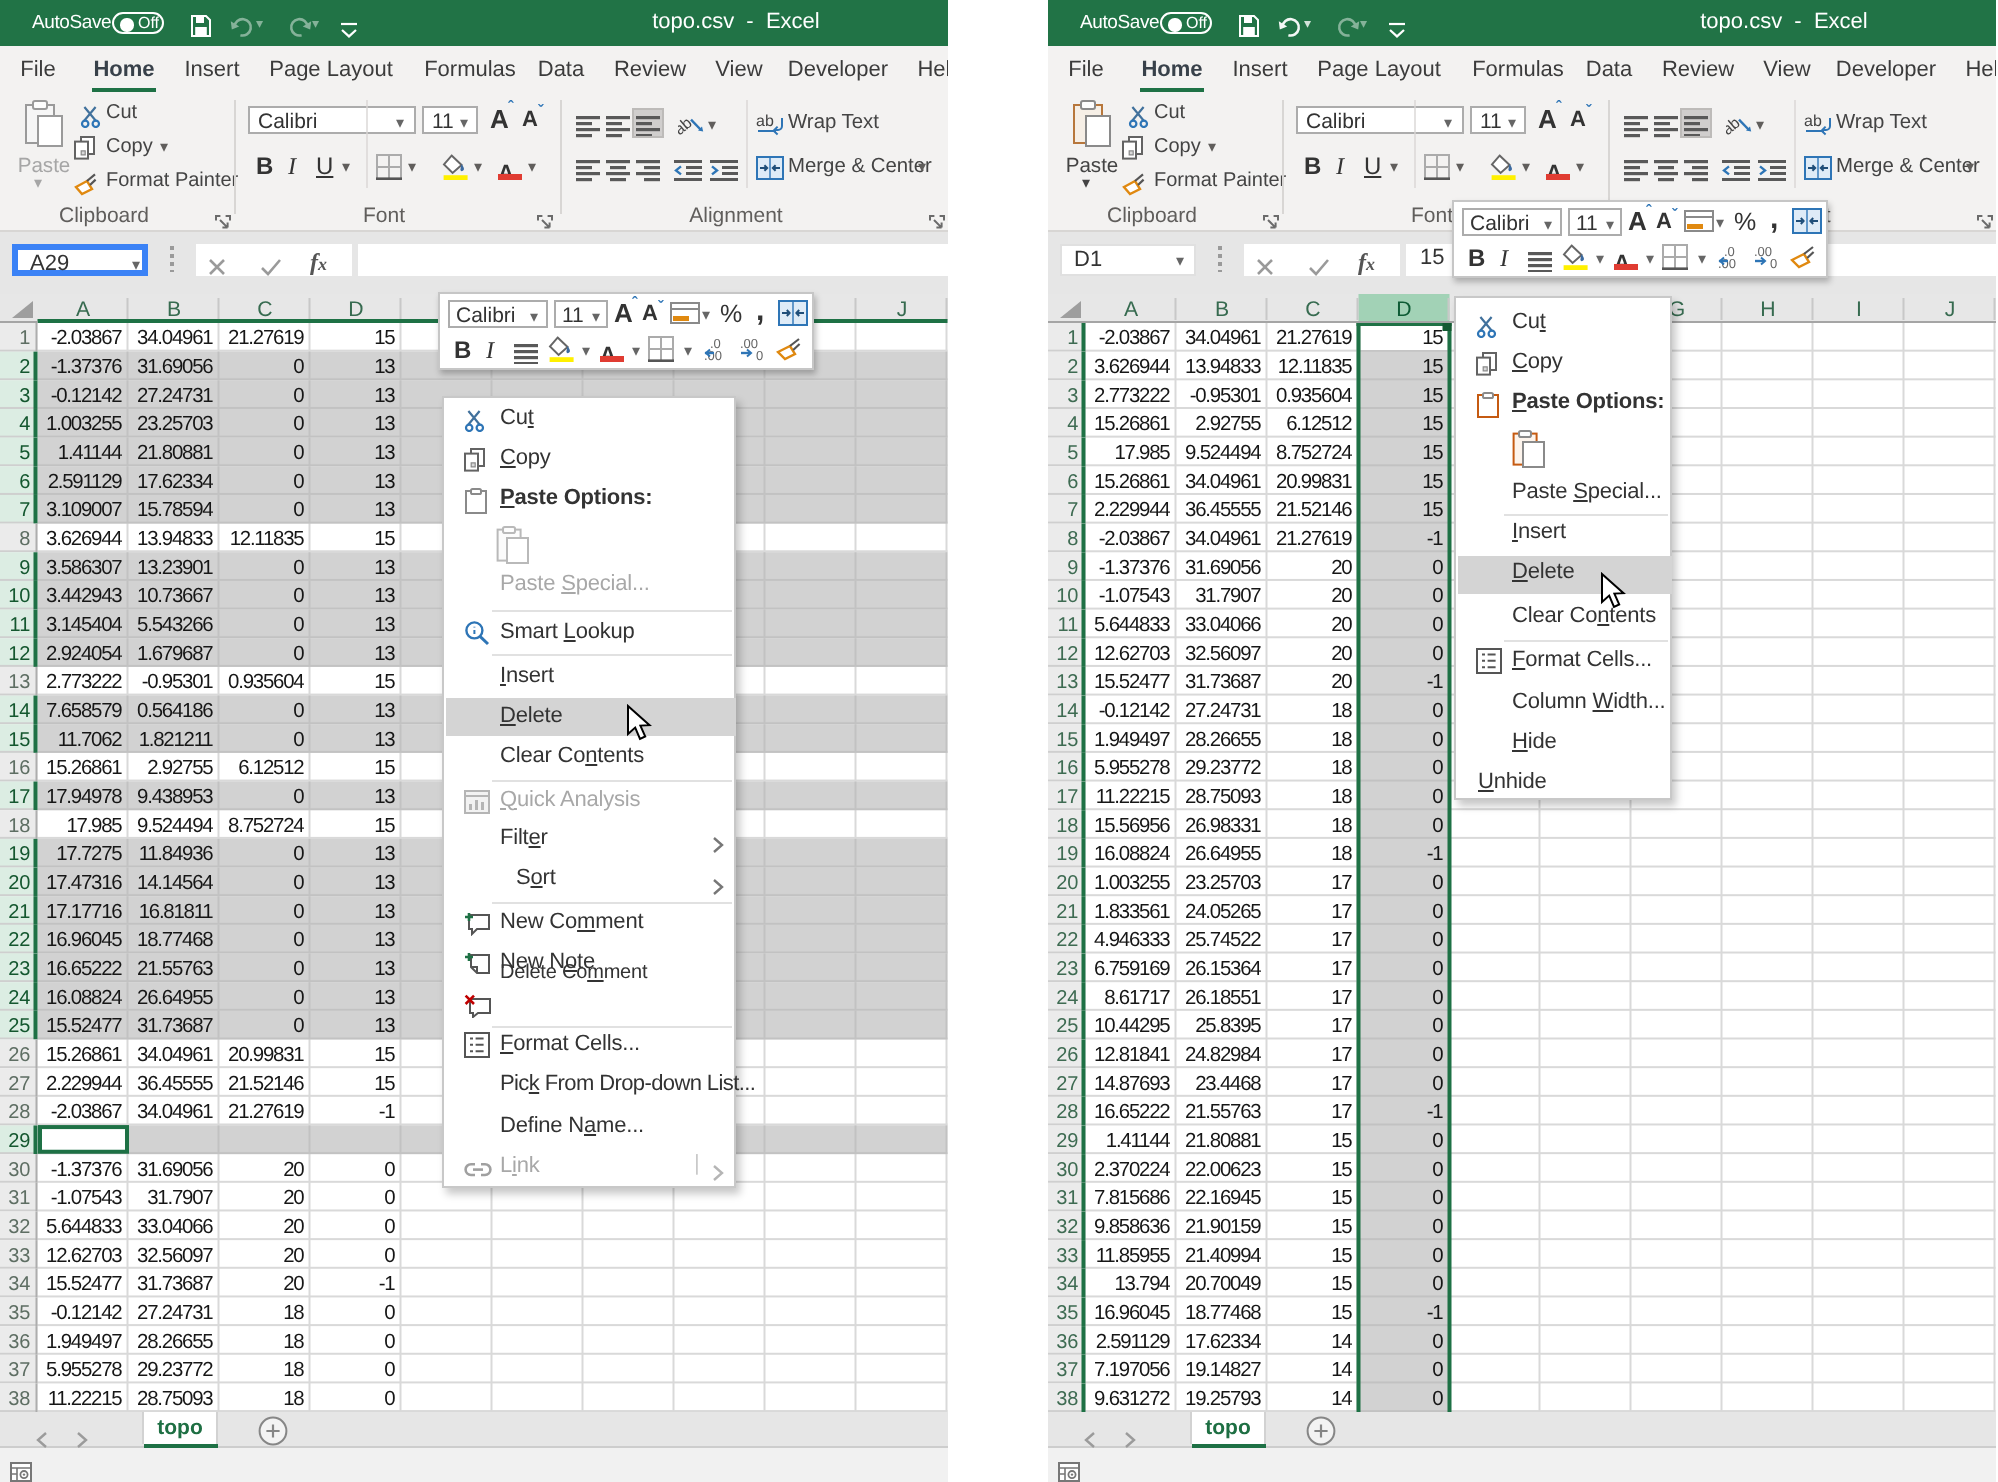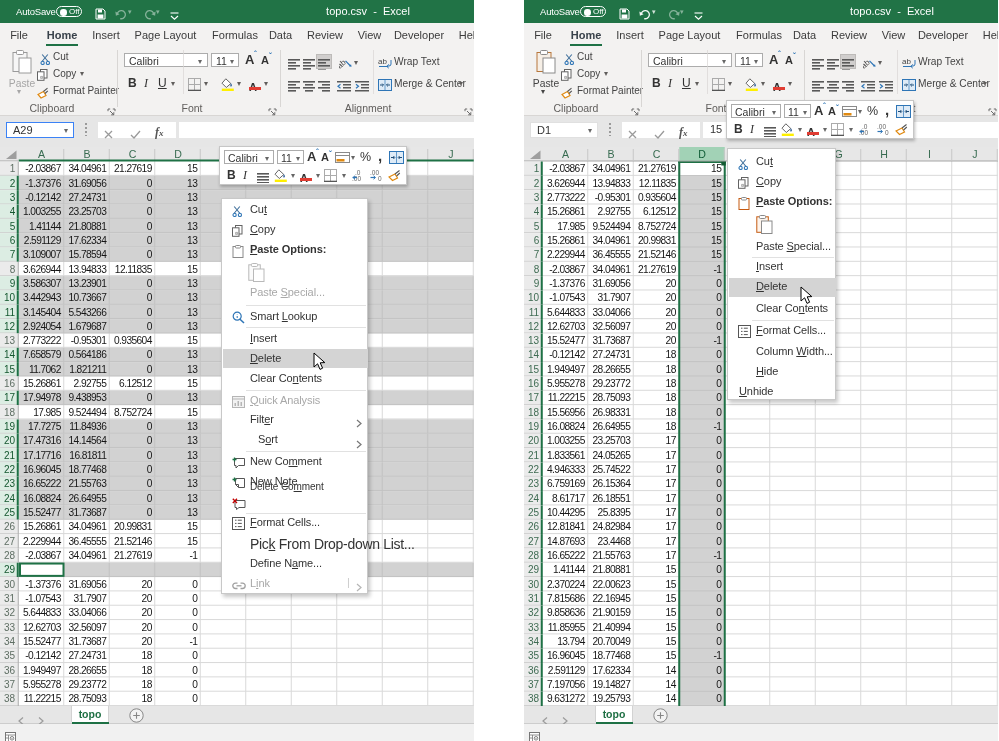--- a/index.html
+++ b/index.html
@@ -185,21 +185,21 @@
         <path d="M4.2 4.6 5.6 6 4.2 7.4 M9.8 4.6 8.4 6 9.8 7.4" fill="none" stroke="#1F4E79"></path>
       </svg></div>
     <div class="a" style="left:394px;top:77.5px;font-size:10.2px;color:#444">Merge &amp; Center</div>
     <div class="a" style="left:459px;top:79px;font-size:8px;color:#605E5C">▾</div>
     <div class="a" style="left:336px;top:101.5px;width:64px;font-size:10.5px;color:#605E5C;text-align:center">Alignment</div>
     <div class="a" style="left:464px;top:103px"><svg width="9" height="9" viewBox="0 0 9 9">
         <path d="M1 3.2 V1 h2.2 M5.8 1 H8 v2.2" stroke="#6b6b6b" fill="none"></path>
         <path d="M3 3 L6.8 6.8 M6.8 6.8 v-2.6 M6.8 6.8 h-2.6" stroke="#6b6b6b" fill="none"></path>
       </svg></div>
     <div class="a" style="left:0;top:116px;width:474px;height:31px;background:#E6E6E6"></div>
-    <div class="a" style="left:6px;top:121.5px;width:68px;height:16px;background:#fff;border:1px solid #3b82f6;font-size:11px;color:#333">
+    <div class="a" style="left:6px;top:121.5px;width:68px;height:16px;background:#fff;border:3px solid #3b82f6;font-size:11px;color:#333">
       <span class="a" style="left:6px;top:1.5px">A29</span>
       <span class="a" style="left:57px;top:3px;font-size:8px;color:#666">▾</span>
     </div>
     <div class="a" style="left:85px;top:123px;width:2px;height:13px;background:repeating-linear-gradient(#9a9a9a 0 2px,#E6E6E6 2px 4px)"></div>
     <div class="a" style="left:98px;top:121.5px;width:78px;height:16px;background:#fff"></div>
     <div class="a" style="left:104px;top:125px"><svg width="9" height="9" viewBox="0 0 9 9">
         <path d="M1 1 L8 8 M8 1 L1 8" stroke="#9a9a9a" stroke-width="1.3"></path>
       </svg></div>
     <div class="a" style="left:130px;top:125px"><svg width="11" height="9" viewBox="0 0 11 9">
         <path d="M1 5 L4 8 L10 1" stroke="#9a9a9a" stroke-width="1.3" fill="none"></path>
@@ -766,21 +766,21 @@
           <path d="M3 2.5 h10 v7 h-6 l-2.5 2 v-2 h-1.5 z" fill="#fff" stroke="#555"></path>
           <path d="M0.8 0.8 L5 5 M5 0.8 L0.8 5" stroke="#C00000" stroke-width="1.3"></path>
         </svg></div>
       <div class="a" style="left:28px;top:282px;font-size:10px;letter-spacing:-0.1px;color:#333">Delete Co<u>m</u>ment</div>
       <div class="a" style="left:24px;top:313.8px;width:120px;height:1px;background:#E1E1E1"></div>
       <div class="a" style="left:10px;top:317.3px"><svg width="13" height="13" viewBox="0 0 13 13">
           <rect x="0.5" y="0.5" width="12" height="12" fill="#fff" stroke="#555"></rect>
           <path d="M3 3.2 h1.5 M5.8 3.2 h4 M3 6.4 h1.5 M5.8 6.4 h4 M3 9.6 h1.5 M5.8 9.6 h4" stroke="#555"></path>
         </svg></div>
       <div class="a" style="left:28px;top:316.8px;font-size:11px;letter-spacing:-0.1px;color:#333"><u>F</u>ormat Cells...</div>
-      <div class="a" style="left:28px;top:336.7px;font-size:11px;letter-spacing:-0.1px;color:#333"><span style="font-size:14px;letter-spacing:-0.3px">Pic<u>k</u> From Drop-down List...</span></div>
+      <div class="a" style="left:28px;top:336.7px;font-size:11px;letter-spacing:-0.1px;color:#333"><span style="font-size:11px;letter-spacing:-0.3px">Pic<u>k</u> From Drop-down List...</span></div>
       <div class="a" style="left:28px;top:357.5px;font-size:11px;letter-spacing:-0.1px;color:#333">Define N<u>a</u>me...</div>
       <div class="a" style="left:10px;top:378.2px"><svg width="14" height="10" viewBox="0 0 14 10">
           <path d="M5.5 7.5 H3.5 a2.7 2.7 0 1 1 0-5.4 h2" fill="none" stroke="#a0a0a0" stroke-width="1.3"></path>
           <path d="M8.5 2.1 h2 a2.7 2.7 0 1 1 0 5.4 h-2" fill="none" stroke="#a0a0a0" stroke-width="1.3"></path>
           <path d="M4.5 4.8 h5" stroke="#a0a0a0" stroke-width="1.3"></path>
         </svg></div>
       <div class="a" style="left:28px;top:377.7px;font-size:11px;letter-spacing:-0.1px;color:#A8A8A8">L<u>i</u>nk</div>
       <div class="a" style="left:125px;top:377.2px;color:#c9c9c9;font-size:11px">|</div>
       <div class="a" style="left:134px;top:379.2px"><svg width="6" height="9" viewBox="0 0 6 9">
           <path d="M1 1 L5 4.5 L1 8" fill="none" stroke="#b5b5b5" stroke-width="1.2"></path>

